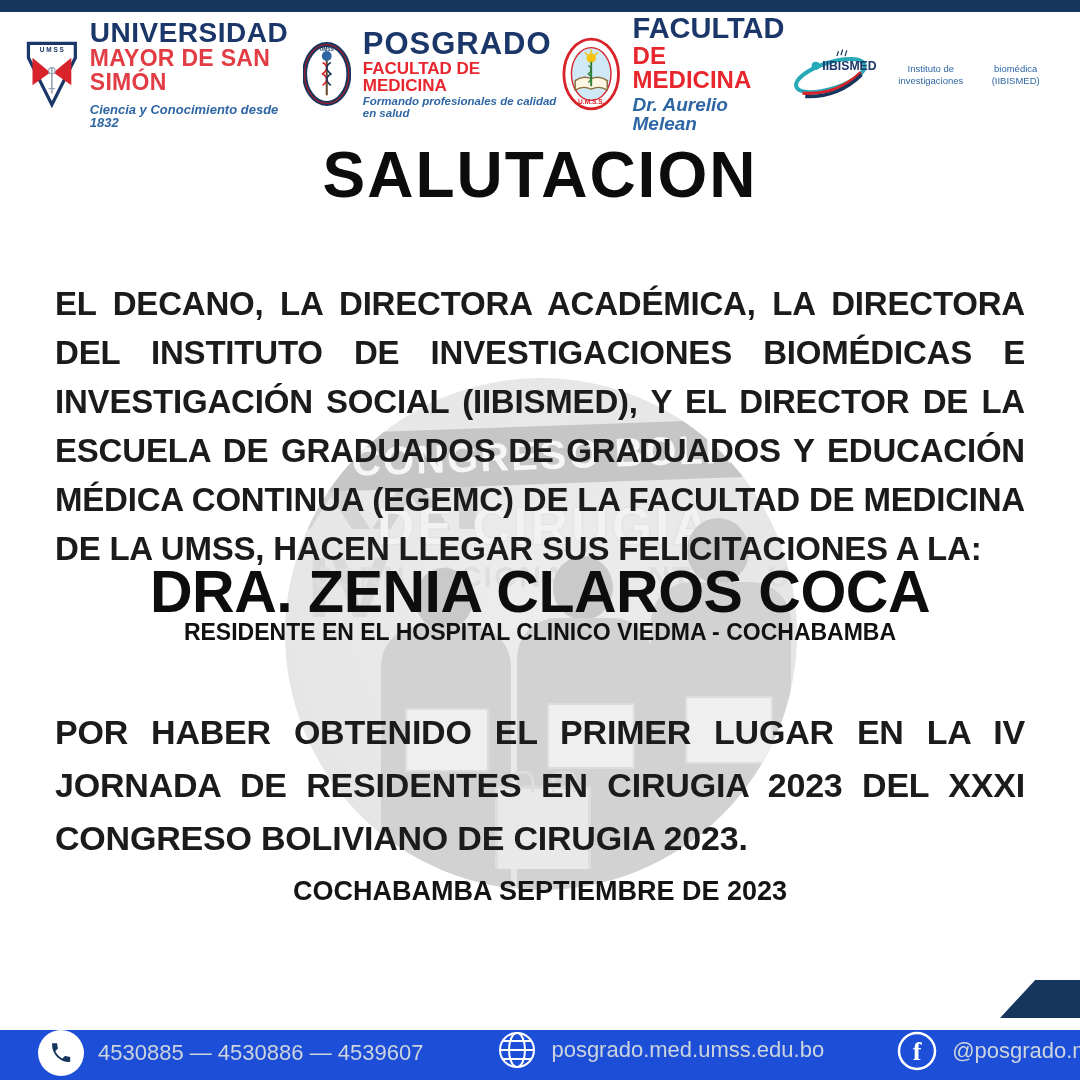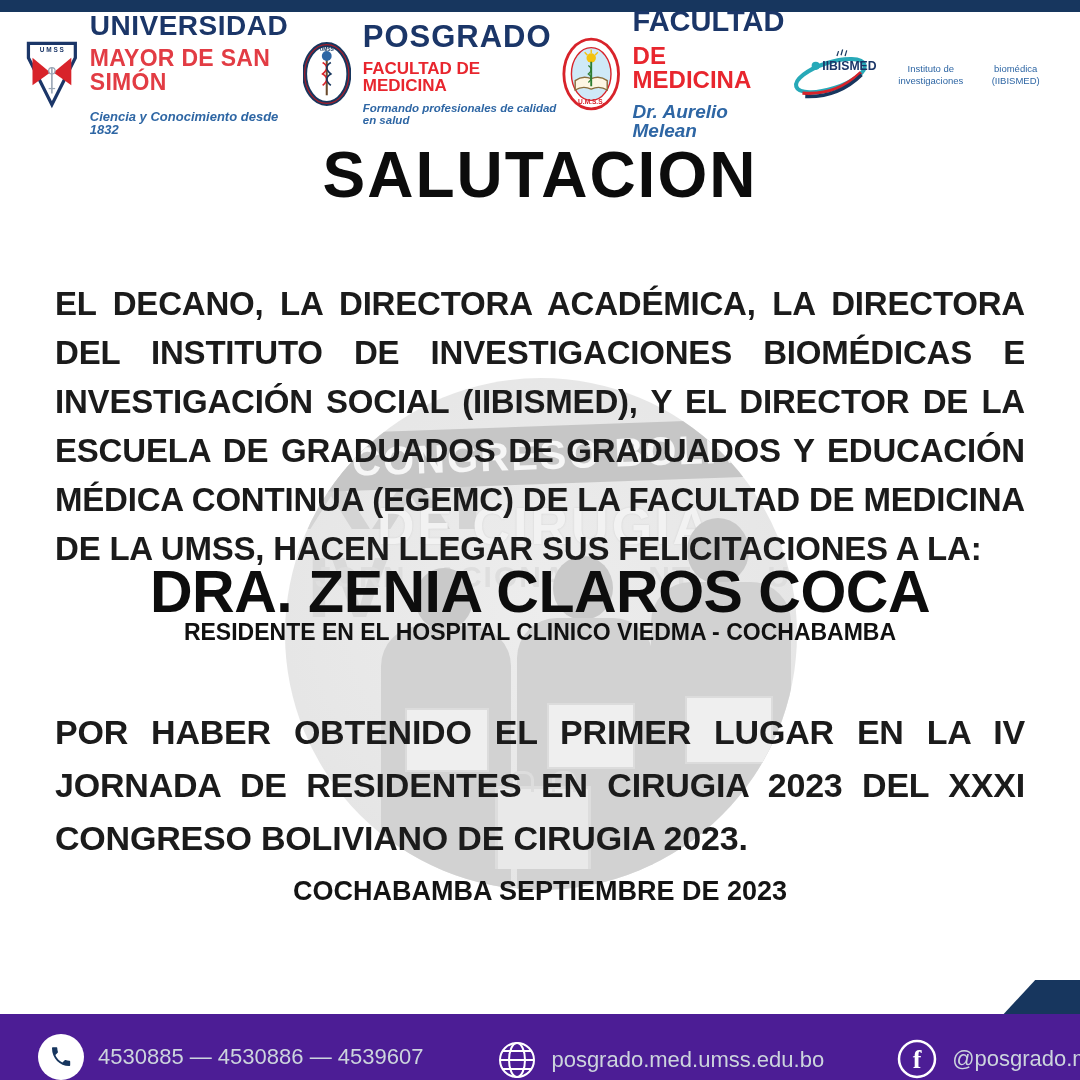--- a/index.html
+++ b/index.html
@@ -8,21 +8,21 @@
     background:#ffffff; overflow:hidden;
     font-family:"Liberation Sans", sans-serif;
     -webkit-font-smoothing:antialiased;
   }
   .topbar { position:absolute; top:0; left:0; width:1080px; height:12px; background:#17365e; }
 
   
   .logos { position:absolute; top:32px; left:26px; width:1028px; height:84px;
            display:flex; align-items:center; justify-content:flex-start; z-index:3; }
   .logo-group { display:flex; align-items:center; gap:12px; }
-  .logo-text { display:flex; flex-direction:column; line-height:1.02;gap:7px; }
+  .logo-text { display:flex; flex-direction:column; line-height:1.02; }
   .umss-title   { font-size:28px; font-weight:800; color:#1b3668; letter-spacing:.5px; }
   .umss-sub     { font-size:23px; font-weight:800; color:#e23c44; letter-spacing:.3px; }
   .umss-tag     { font-size:13px; font-style:italic; font-weight:600; color:#2e66a4; margin-top:9px; }
   .fac-title    { font-size:29px; font-weight:800; color:#1b3668; }
   .fac-sub      { font-size:24px; font-weight:800; color:#e8262e; }
   .fac-tag      { font-size:19px; font-style:italic; font-weight:600; color:#2e66a4; margin-top:2px; }
   .pos-title    { font-size:31px; font-weight:800; color:#1b3668; letter-spacing:1px; }
   .pos-sub      { font-size:17px; font-weight:800; color:#e8262e; }
   .pos-tag      { font-size:11.5px; font-style:italic; font-weight:600; color:#2e66a4; margin-top:2px; }
   .iib { display:flex; align-items:center; }
@@ -64,22 +64,22 @@
   .para1 { top:246px; font-size:33px; line-height:49px; letter-spacing:-0.2px; }
   .para2 { top:672px; font-size:34px; line-height:53px; letter-spacing:-0.2px; }
   .name { position:absolute; top:558px; left:0; width:1080px; text-align:center;
     font-size:59px; font-weight:800; letter-spacing:-0.5px; color:#0d0d0d; }
   .role { position:absolute; top:619px; left:0; width:1080px; text-align:center;
     font-size:23px; font-weight:700; color:#111; }
   .dateline { position:absolute; top:876px; left:0; width:1080px; text-align:center;
     font-size:27px; font-weight:700; color:#141414; }
 
   
-  .footer { position:absolute; left:0; bottom:0; width:1080px; height:66px; background:#4c1d95;
-    display:flex; align-items:flex-end; color:#ccd4dd; font-size:22px; z-index:3; }
+  .footer { position:absolute; left:0; bottom:0; width:1080px; height:50px; background:#1d4ed8;
+    display:flex; align-items:flex-start; color:#ccd4dd; font-size:22px; z-index:3; }
   .footer-wedge { position:absolute; right:0; bottom:62px; width:80px; height:38px; background:#17365e;
     clip-path:polygon(0 100%, 44% 0, 100% 0, 100% 100%); z-index:3; }
   .f-item { display:flex; align-items:center; gap:14px; white-space:nowrap; }
   .f-item.phones  { margin-left:38px; }
   .f-item.web     { margin-left:74px; }
   .f-item.fb      { margin-left:72px; }
   .phone-circle { width:46px; height:46px; border-radius:50%; background:#ffffff;
     display:flex; align-items:center; justify-content:center; }
 </style>
 </head>

